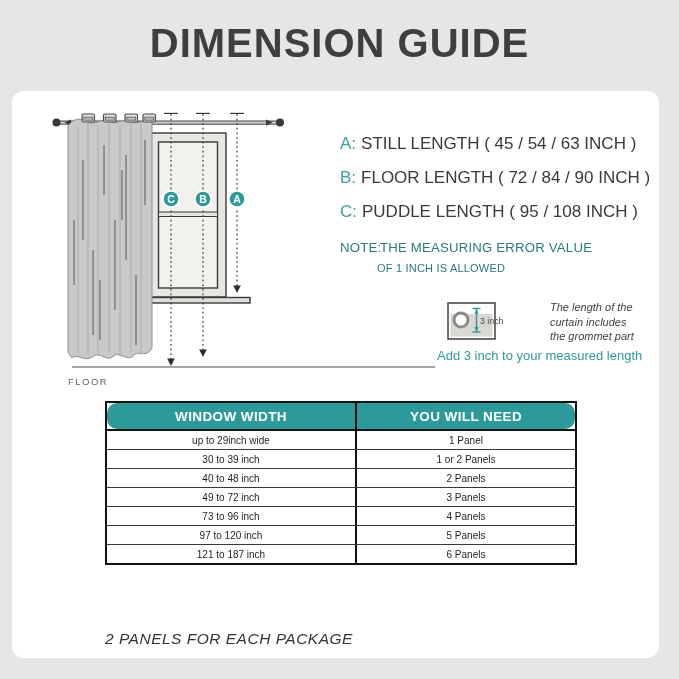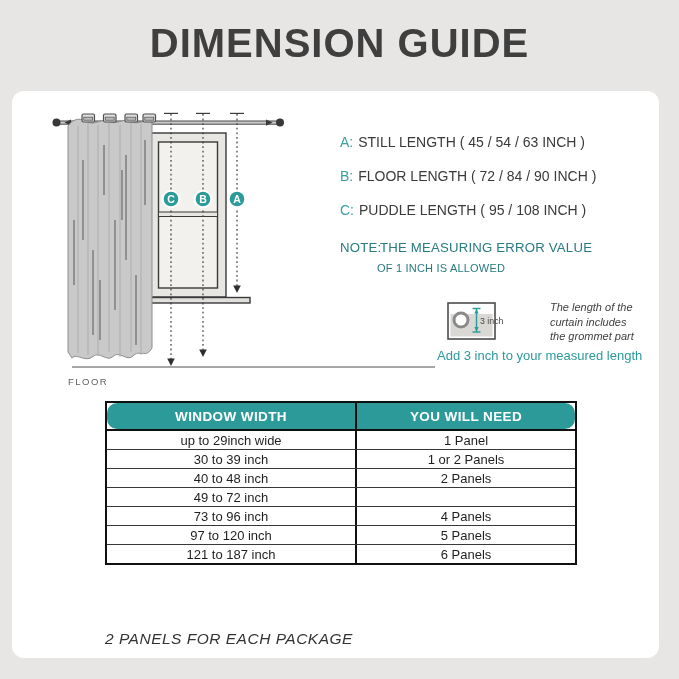--- a/index.html
+++ b/index.html
@@ -21,41 +21,41 @@
   }
 
   .card {
     left:12px; top:91px;
     width:647px; height:567px;
     background:#ffffff;
     border-radius:12px;
   }
 
   
-  .legend-line { left:340px; font-size:14px; color:#3a3a3a; white-space:nowrap; }
+  .legend-line { left:340px; font-size:17px; color:#3a3a3a; white-space:nowrap; }
   .legend-letter { color:#3aa0a0; margin-right:5px; }
 
   .note-block { left:340px; top:240px; font-size:13.2px; color:#287b80; letter-spacing:0.2px; white-space:nowrap; }
   .note-label { display:inline-block; width:40px; }
   .note-line2 { left:377px; top:262px; font-size:11px; color:#287b80; letter-spacing:0.2px; }
 
   .grommet-desc { left:550px; top:300px; font-size:11px; line-height:14.6px; color:#3e3e3e;font-style:italic; }
   .grommet-desc span { display:block; }
   .grommet-tip { left:437px; top:348px; font-size:13px; color:#2d9a9a; white-space:nowrap; }
 
   
   .size-table { left:105px; top:401px; width:472px; border:2.5px solid #111; background:#fff; }
   .t-row { display:grid; grid-template-columns:250px 1fr; }
   .t-row + .t-row { border-top:1.5px solid #383838; }
   .t-head { background:#2d9a9a; border-top:none !important;border-radius:10px; }
   .t-head .t-cell { color:#ffffff; font-weight:700; font-size:13.5px; letter-spacing:0.4px; height:26px; }
   .t-head + .t-row { border-top:2px solid #111; }
   .t-cell {
     display:flex; align-items:center; justify-content:center;
-    height:18px; font-size:13px; color:#1f1f1f;
+    height:18px; font-size:10px; color:#1f1f1f;
   }
   .t-cell:first-child { border-right:2.5px solid #111; }
 
   .footer-text { left:105px; top:630px; font-size:15.5px; letter-spacing:0.5px; color:#333;font-style:italic; }
 
   svg { display:block; overflow:visible; }
 </style>
 </head>
 <body>
 
@@ -208,20 +208,21 @@
   <div class="t-row">
     <div class="t-cell">30 to 39 inch</div>
     <div class="t-cell">1 or 2 Panels</div>
   </div>
   <div class="t-row">
     <div class="t-cell">40 to 48 inch</div>
     <div class="t-cell">2 Panels</div>
   </div>
   <div class="t-row">
     <div class="t-cell">49 to 72 inch</div>
+    <div class="t-cell">3 Panels</div>
   </div>
   <div class="t-row">
     <div class="t-cell">73 to 96 inch</div>
     <div class="t-cell">4 Panels</div>
   </div>
   <div class="t-row">
     <div class="t-cell">97 to 120 inch</div>
     <div class="t-cell">5 Panels</div>
   </div>
   <div class="t-row">

